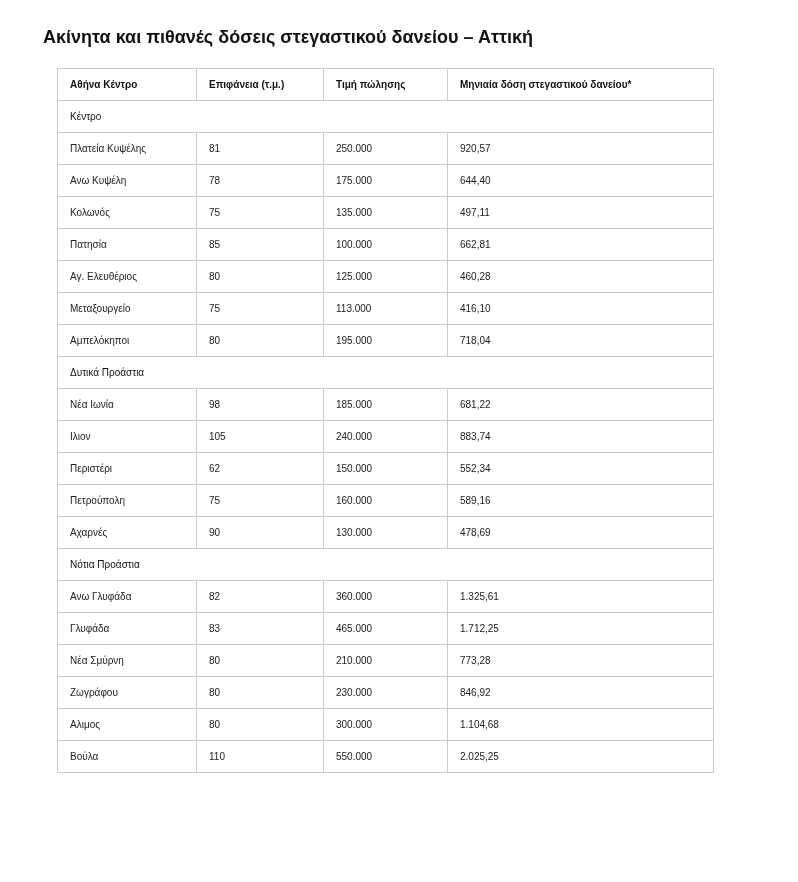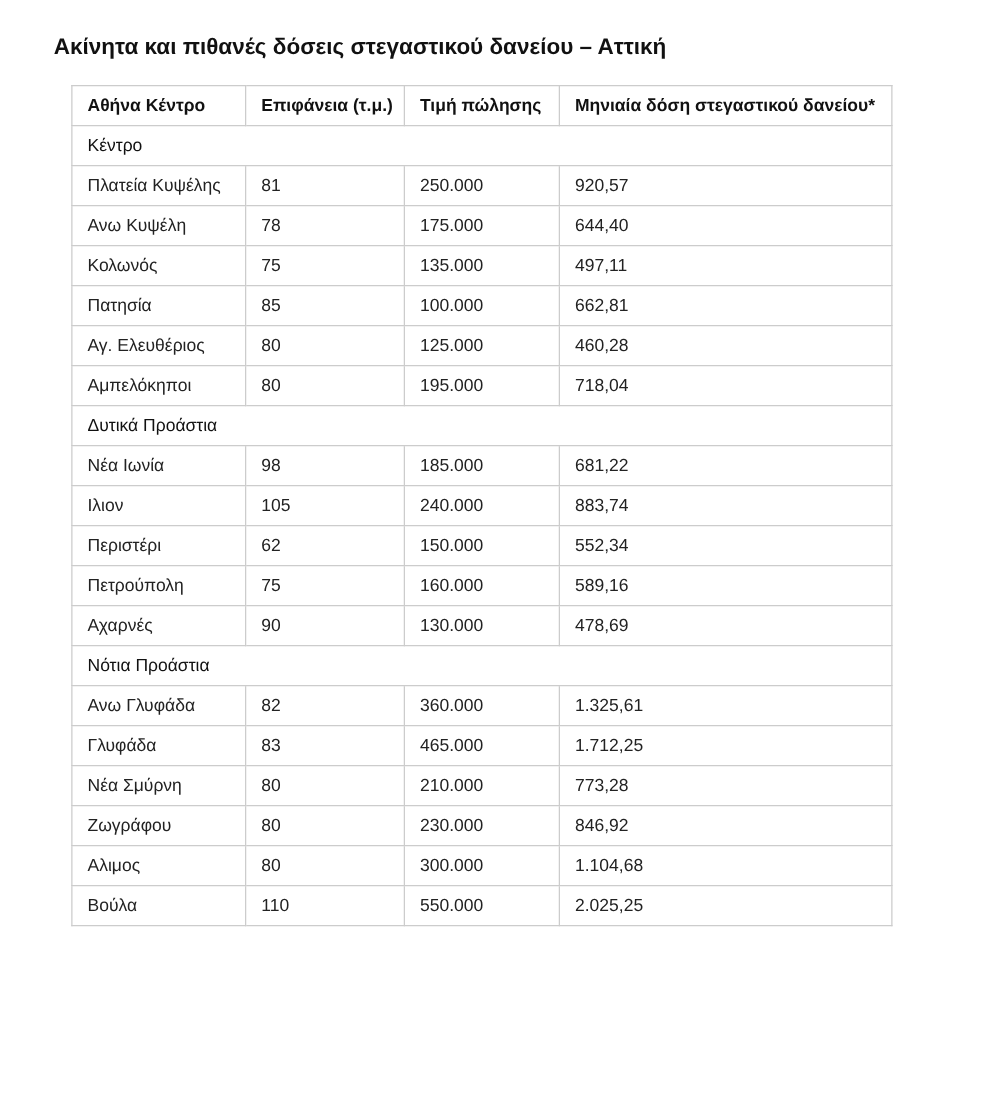--- a/index.html
+++ b/index.html
@@ -20,21 +20,21 @@
     font-size: 18px;
     line-height: 22px;
     font-weight: bold;
     color: #111111;
   }
   table.data-table {
     border-collapse: collapse;
     table-layout: fixed;
     width: 656px;
     margin: 20px 0 0 57px;
-    font-size: 14px;
+    font-size: 10px;
     color: #222222;
   }
   table.data-table col.c1 { width: 139px; }
   table.data-table col.c2 { width: 127px; }
   table.data-table col.c3 { width: 124px; }
   table.data-table col.c4 { width: 266px; }
   table.data-table th,
   table.data-table td {
     border: 1px solid #cccccc;
     padding: 7px 12px;
@@ -104,20 +104,26 @@
           <td>100.000</td>
           <td>662,81</td>
         </tr>
         <tr>
           <td>Αγ. Ελευθέριος</td>
           <td>80</td>
           <td>125.000</td>
           <td>460,28</td>
         </tr>
         <tr>
+          <td>Μεταξουργείο</td>
+          <td>75</td>
+          <td>113.000</td>
+          <td>416,10</td>
+        </tr>
+        <tr>
           <td>Αμπελόκηποι</td>
           <td>80</td>
           <td>195.000</td>
           <td>718,04</td>
         </tr>
         <tr>
           <td colspan="4" class="section-cell">Δυτικά Προάστια</td>
         </tr>
         <tr>
           <td>Νέα Ιωνία</td>

